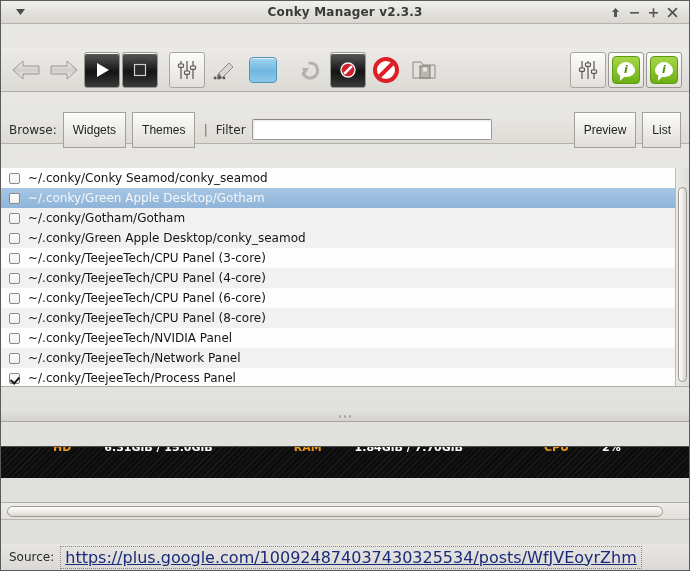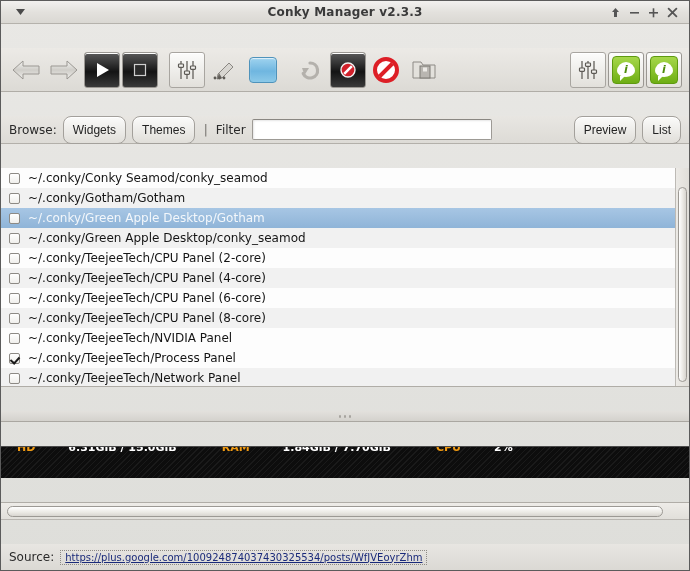--- a/index.html
+++ b/index.html
@@ -98,22 +98,22 @@
   }
   
   .browsebar{
     flex:0 0 28px;height:28px;box-sizing:border-box;
     background:linear-gradient(#e8e6e2,#dddbd6);
     border-bottom:1px solid #b3b0aa;
     display:flex;align-items:center;padding:0 8px;gap:6px;
   }
   .lbl{font-size:12px;color:#2a2a2a;}
   .pbtn{
-    height:28px;box-sizing:border-box;padding:0 9px;
-    border:1px solid #a3a09b;border-radius:8px;
+    height:36px;box-sizing:border-box;padding:0 9px;
+    border:1px solid #a3a09b;border-radius:0;
     background:linear-gradient(#fbfbfa,#e0ded9);
     box-shadow:inset 0 1px 0 #fff;
     font-size:12px;color:#232323;line-height:18px;
   }
   .vbar{color:#8c8a86;font-weight:bold;padding:0 2px;}
   .filter-input{
     flex:0 0 240px;height:21px;box-sizing:border-box;
     border:1px solid #9d9a95;border-top-color:#8a8782;border-radius:2px;
     background:#fff;
     box-shadow:inset 1px 1px 2px rgba(0,0,0,.10);
@@ -208,21 +208,21 @@
     color:#f4f4f4;letter-spacing:0px;
   }
   .stats{
     position:absolute;left:16px;bottom:24px;
     display:flex;align-items:baseline;gap:0px;
     font-size:11px;font-weight:bold;color:#ffffff;
     white-space:nowrap;
   }
   .stat-k{color:#f09a12;font-weight:bold;}
   .stat-v{color:#ffffff;font-weight:bold;margin-left:24px;}
-  .st-hd{margin-right:9px;}
+  .st-hd{margin-right:9px;margin-left:36px;}
   .st-gap{display:inline-block;width:45px;}
   
   .hscrollwrap{
     flex:0 0 18px;height:18px;box-sizing:border-box;
     background:linear-gradient(#eeece8,#e1dfda);
     border-top:1px solid #b0ada7;border-bottom:1px solid #b9b6b1;
     padding:3px 6px;
   }
   .hthumb{
     height:11px;width:97%;box-sizing:border-box;
@@ -232,21 +232,21 @@
   
   .sourcebar{
     flex:0 0 26px;height:26px;box-sizing:border-box;
     background:linear-gradient(#e8e6e2,#dbd9d4);
     display:flex;align-items:center;padding:0 8px;gap:6px;
   }
   .srclink{
     flex:0 0 auto;
     border:1px dotted #8d8a85;
     padding:1px 4px;
-    font-size:10px;color:#1a2a7a;
+    font-size:16px;color:#1a2a7a;
     text-decoration:underline;
     background:transparent;
   }
 </style>
 </head>
 <body>
 
 <div class="window">
 
   <div class="titlebar">
@@ -419,59 +419,59 @@
     <button class="pbtn">Preview</button>
     <button class="pbtn">List</button>
   </div>
 
   <div class="listwrap">
     <div class="listcol" id="list-col">
         <div class="row">
           <span class="cb"></span>
           <span>~/.conky/Conky Seamod/conky_seamod</span>
         </div>
+        <div class="row sel">
+          <span class="cb"></span>
+          <span>~/.conky/Green Apple Desktop/Gotham</span>
+        </div>
         <div class="row alt">
           <span class="cb"></span>
           <span>~/.conky/Gotham/Gotham</span>
         </div>
-        <div class="row sel">
-          <span class="cb"></span>
-          <span>~/.conky/Green Apple Desktop/Gotham</span>
-        </div>
         <div class="row alt">
           <span class="cb"></span>
           <span>~/.conky/Green Apple Desktop/conky_seamod</span>
         </div>
         <div class="row">
           <span class="cb"></span>
-          <span>~/.conky/TeejeeTech/CPU Panel (2-core)</span>
+          <span>~/.conky/TeejeeTech/CPU Panel (3-core)</span>
         </div>
         <div class="row alt">
           <span class="cb"></span>
           <span>~/.conky/TeejeeTech/CPU Panel (4-core)</span>
         </div>
         <div class="row">
           <span class="cb"></span>
           <span>~/.conky/TeejeeTech/CPU Panel (6-core)</span>
         </div>
         <div class="row alt">
           <span class="cb"></span>
           <span>~/.conky/TeejeeTech/CPU Panel (8-core)</span>
         </div>
         <div class="row">
           <span class="cb"></span>
           <span>~/.conky/TeejeeTech/NVIDIA Panel</span>
+        </div>
+        <div class="row alt">
+          <span class="cb"></span>
+          <span>~/.conky/TeejeeTech/Network Panel</span>
         </div>
         <div class="row">
           <span class="cb checked"></span>
           <span>~/.conky/TeejeeTech/Process Panel</span>
-        </div>
-        <div class="row alt">
-          <span class="cb"></span>
-          <span>~/.conky/TeejeeTech/Network Panel</span>
         </div>
       </div>
     <div class="vscroll">
       <div class="vthumb"></div>
     </div>
   </div>
 
   <div class="splitter">
     <div class="grip">
         <i></i>

